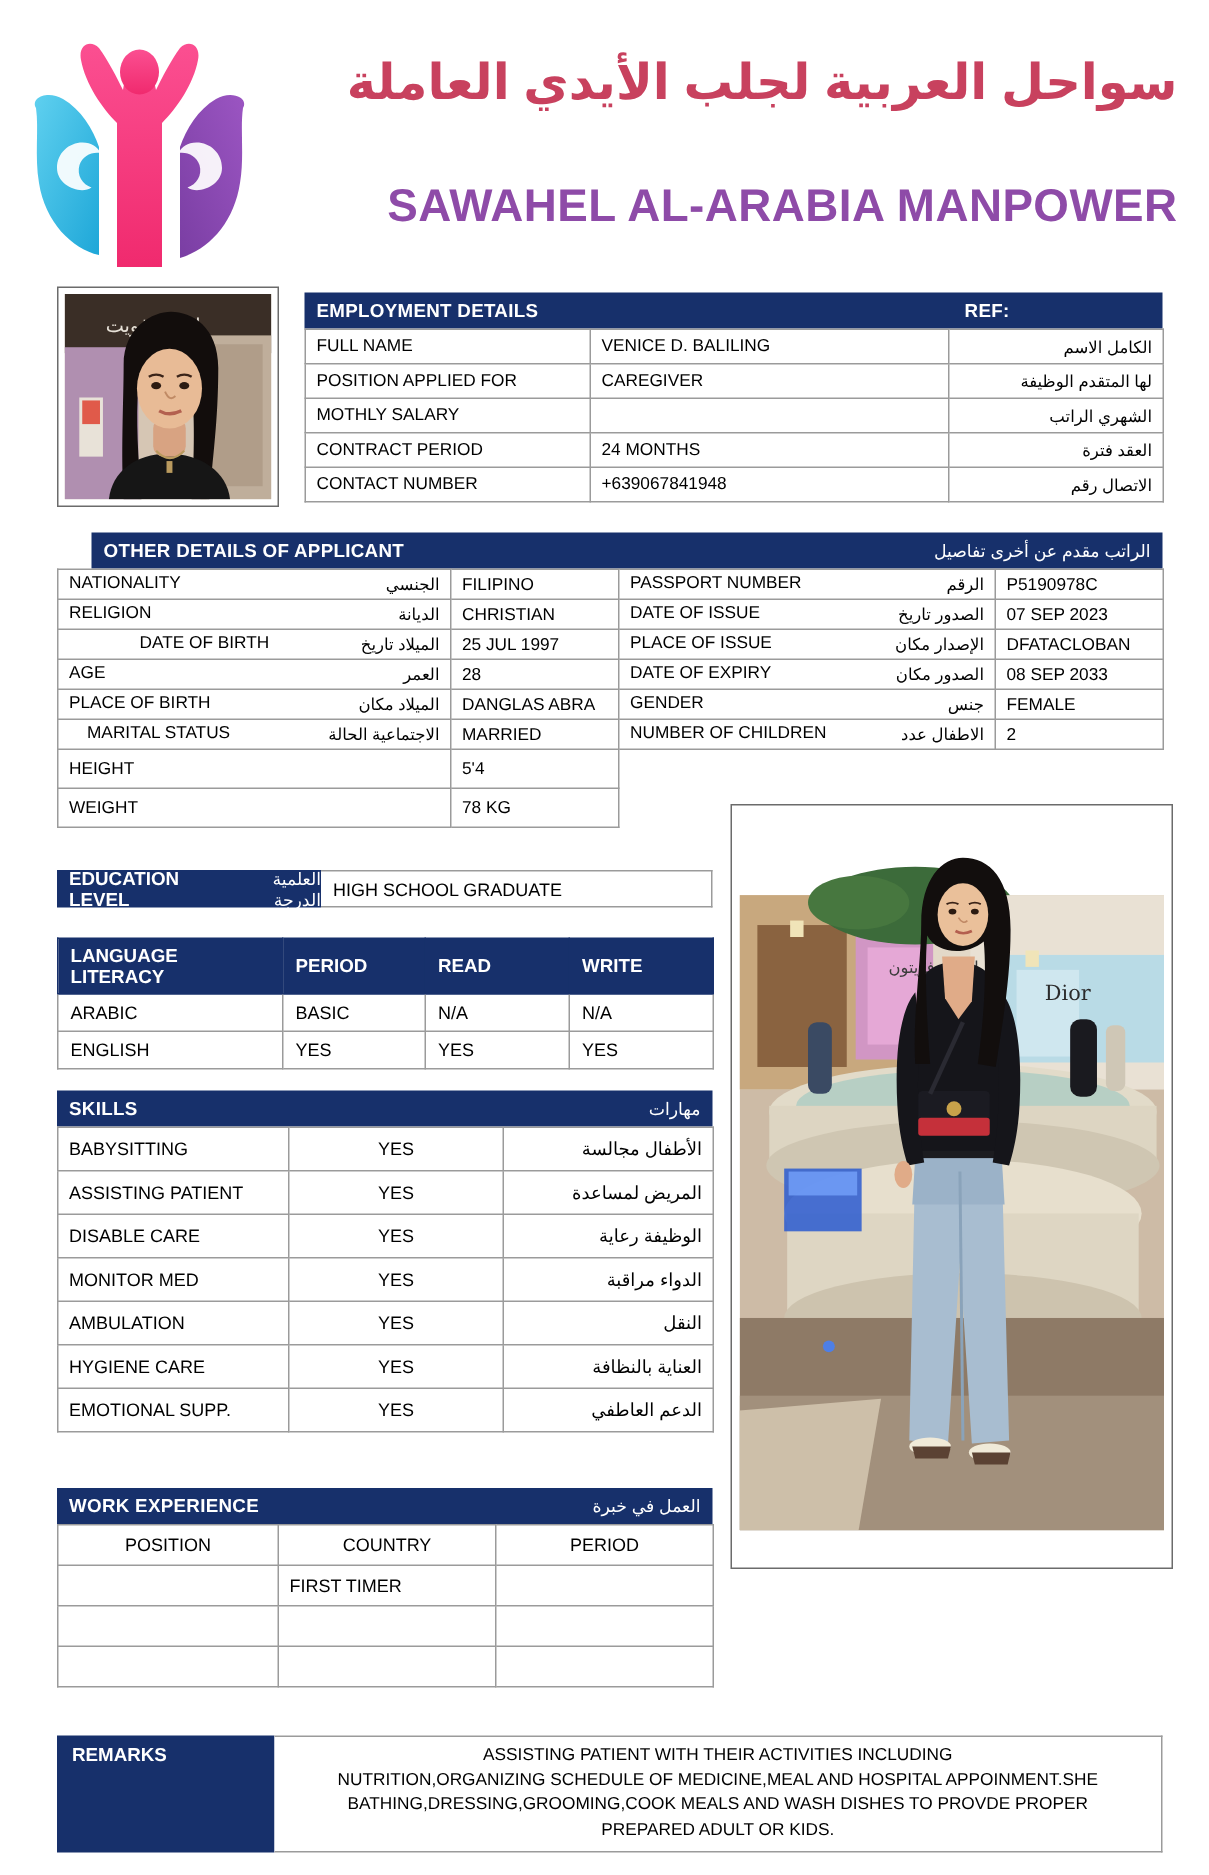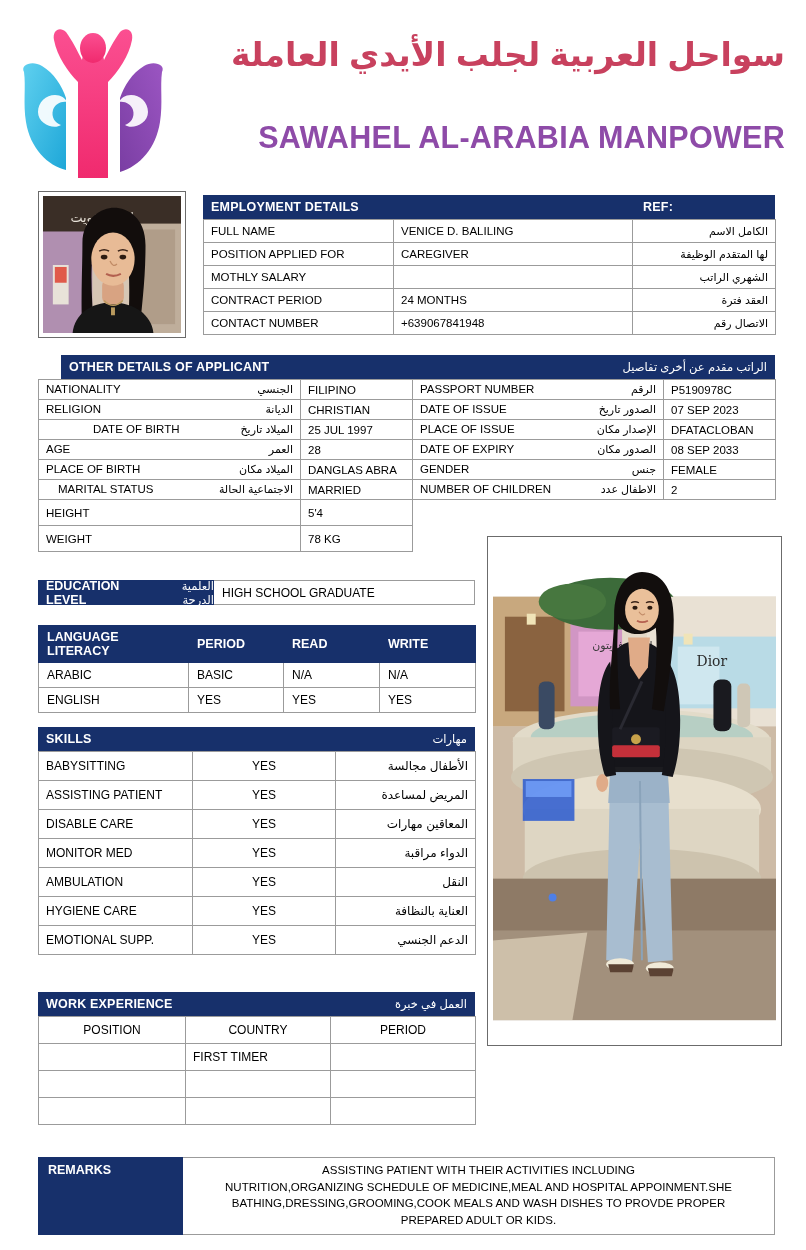--- a/index.html
+++ b/index.html
@@ -533,41 +533,41 @@
         <td class="ar-cell">الأطفال مجالسة</td>
       </tr>
       <tr>
         <td>ASSISTING PATIENT</td>
         <td class="center">YES</td>
         <td class="ar-cell">المريض لمساعدة</td>
       </tr>
       <tr>
         <td>DISABLE CARE</td>
         <td class="center">YES</td>
-        <td class="ar-cell">المعاقين مهارات</td>
+        <td class="ar-cell">الوظيفة رعاية</td>
       </tr>
       <tr>
         <td>MONITOR MED</td>
         <td class="center">YES</td>
         <td class="ar-cell">الدواء مراقبة</td>
       </tr>
       <tr>
         <td>AMBULATION</td>
         <td class="center">YES</td>
         <td class="ar-cell">النقل</td>
       </tr>
       <tr>
         <td>HYGIENE CARE</td>
         <td class="center">YES</td>
         <td class="ar-cell">العناية بالنظافة</td>
       </tr>
       <tr>
         <td>EMOTIONAL SUPP.</td>
         <td class="center">YES</td>
-        <td class="ar-cell">الدعم الجنسي</td>
+        <td class="ar-cell">الدعم العاطفي</td>
       </tr>
     </tbody>
   </table>
 </div>
 
 <div id="work-block">
   <div class="navbar">
     <span>WORK EXPERIENCE</span>
     <span class="ar">العمل في خبرة</span>
   </div>

